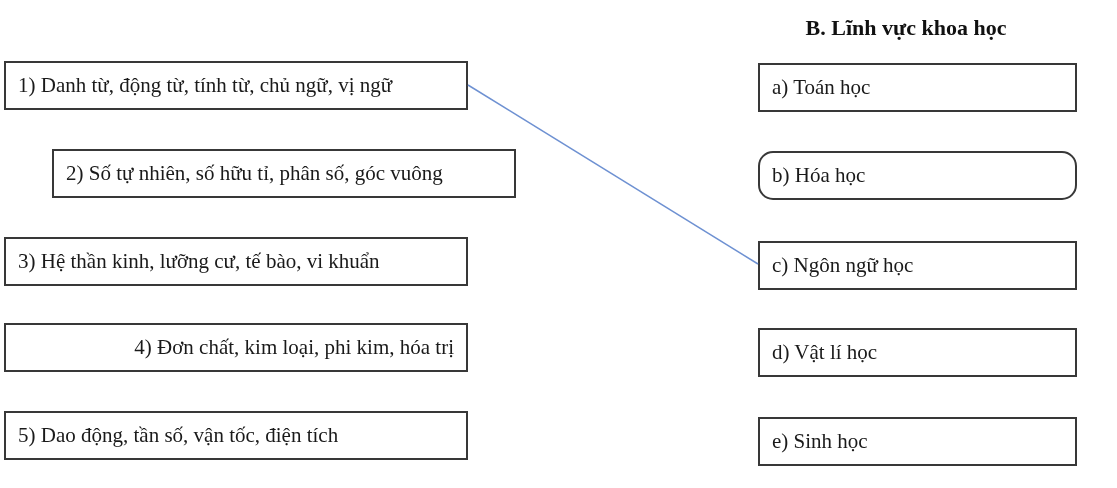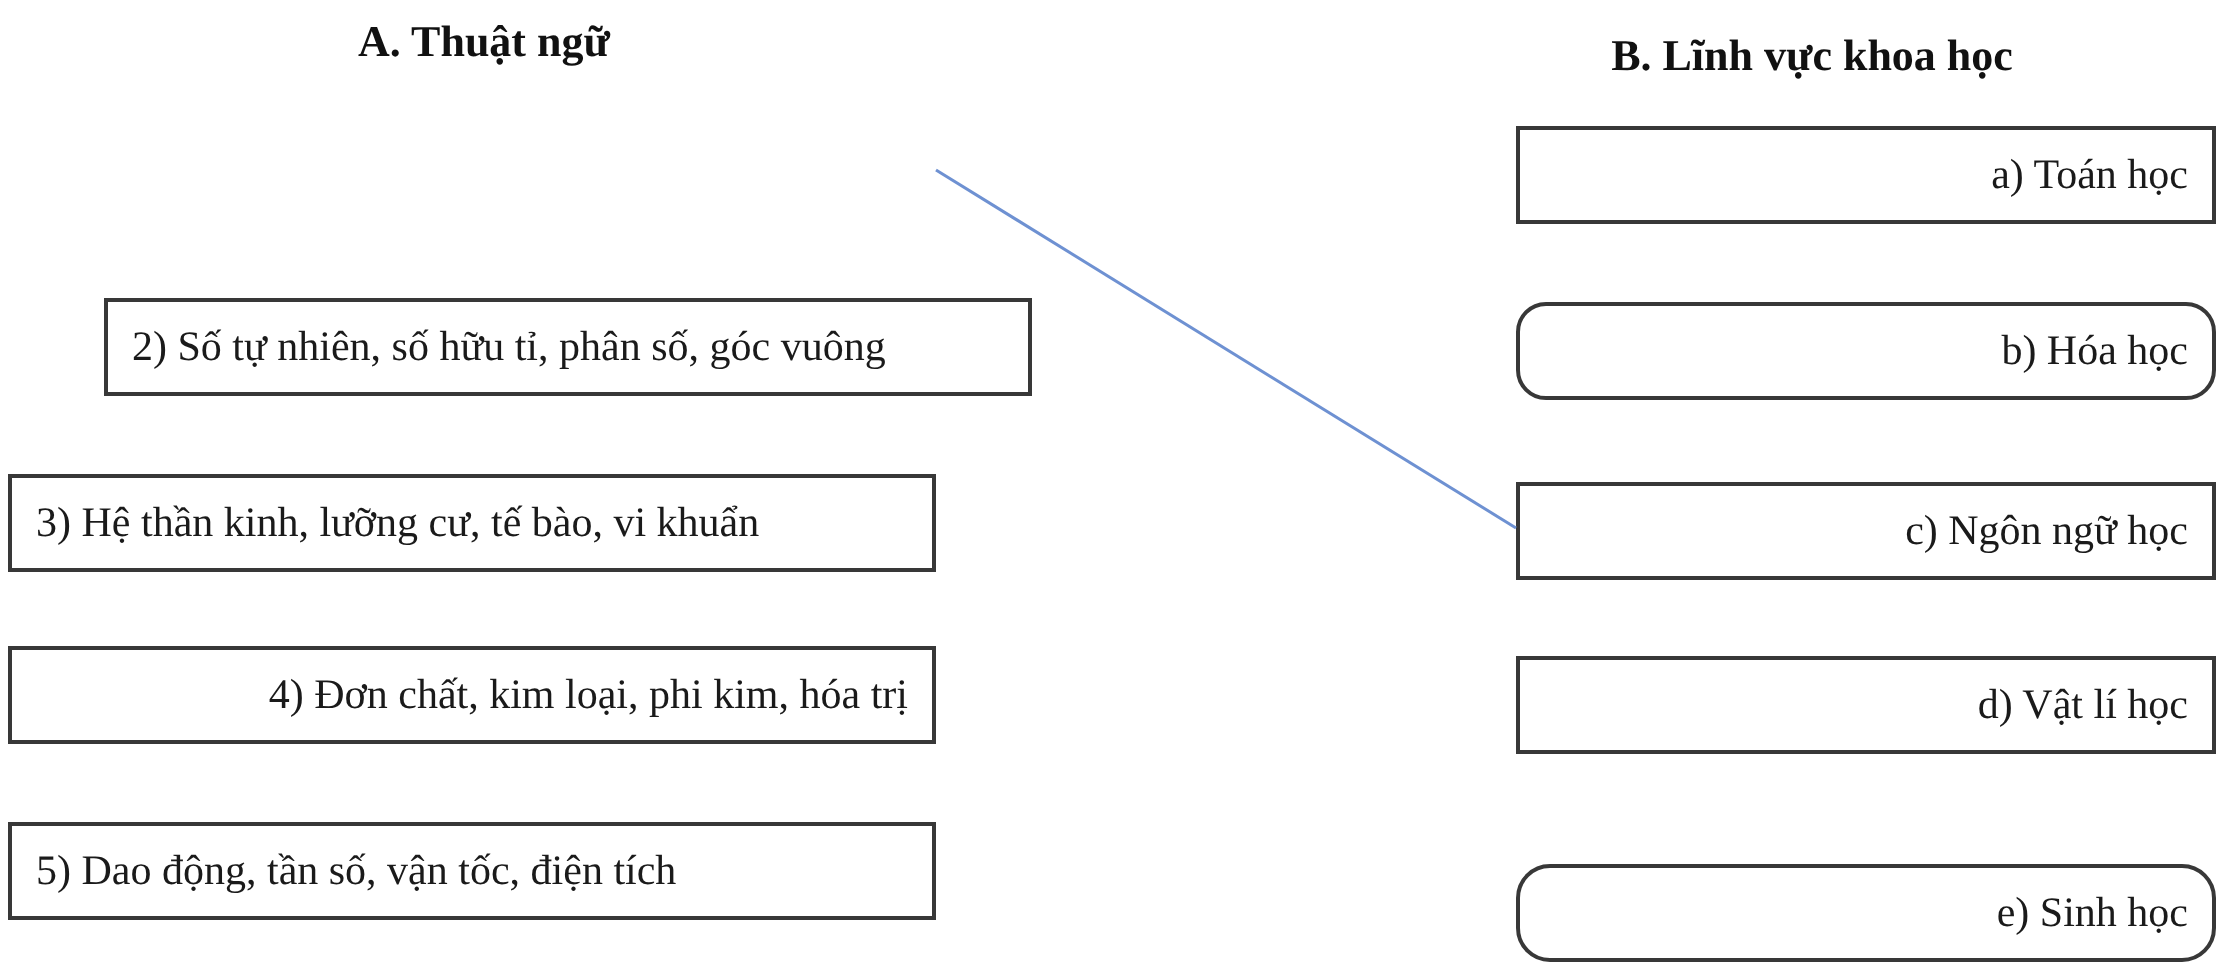--- a/index.html
+++ b/index.html
@@ -34,52 +34,54 @@
     height: 49px;
     border: 2px solid #383838;
     background: #ffffff;
     display: flex;
     align-items: center;
     padding: 0 12px;
     font-size: 21px;
     white-space: nowrap;
   }
   .box.left  { left: 4px;   width: 464px; }
-  .box.right { left: 758px; width: 350px; justify-content: flex-end; }
+  .box.right { left: 758px; width: 319px; }
 
   .la1 { top: 61px; }
   .la2 { top: 149px; margin-left: 48px; }
   .la3 { top: 237px; }
   .la4 { top: 323px; justify-content: flex-end; }
   .la5 { top: 411px; }
 
   .lb1 { top: 63px; }
   .lb2 { top: 151px; border-radius: 15px; }
   .lb3 { top: 241px; }
   .lb4 { top: 328px; }
-  .lb5 { top: 432px; border-radius: 17px; }
+  .lb5 { top: 417px; }
 
   .connector-layer {
     position: absolute;
     left: 0;
     top: 0;
     width: 1117px;
     height: 488px;
     pointer-events: none;
   }
 </style>
 </head>
 <body>
 
 <div class="canvas">
 
-  <div class="col-header header-a">A. Thuật ngữ</div>
 
   <div class="col-header header-b">B. Lĩnh vực khoa học</div>
 
+  <div class="box left la1">
+    <span>1) Danh từ, động từ, tính từ, chủ ngữ, vị ngữ</span>
+  </div>
   <div class="box left la2">
     <span>2) Số tự nhiên, số hữu tỉ, phân số, góc vuông</span>
   </div>
   <div class="box left la3">
     <span>3) Hệ thần kinh, lưỡng cư, tế bào, vi khuẩn</span>
   </div>
   <div class="box left la4">
     <span>4) Đơn chất, kim loại, phi kim, hóa trị</span>
   </div>
   <div class="box left la5">

